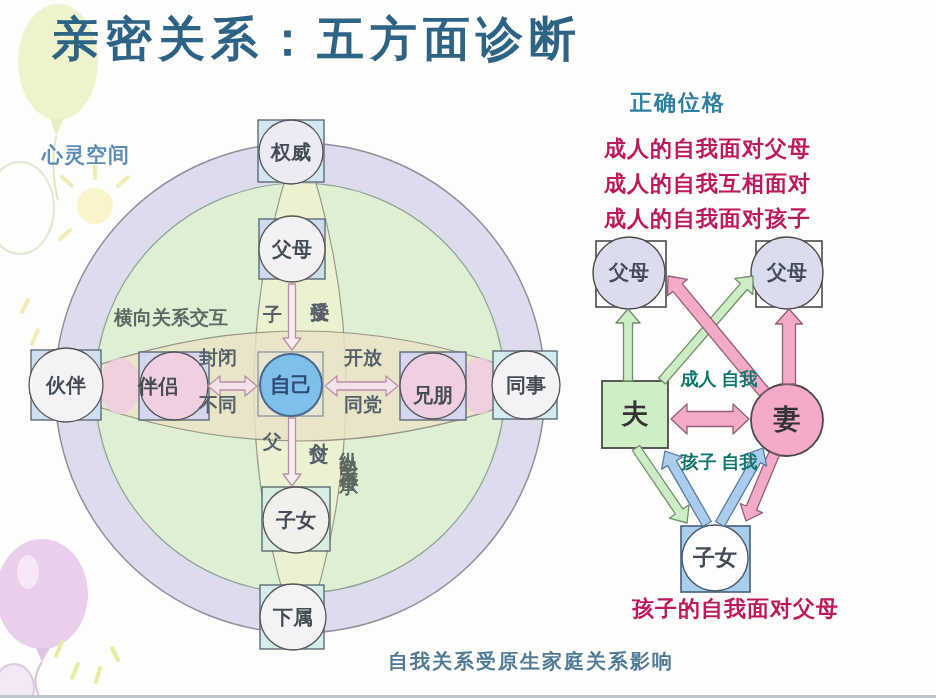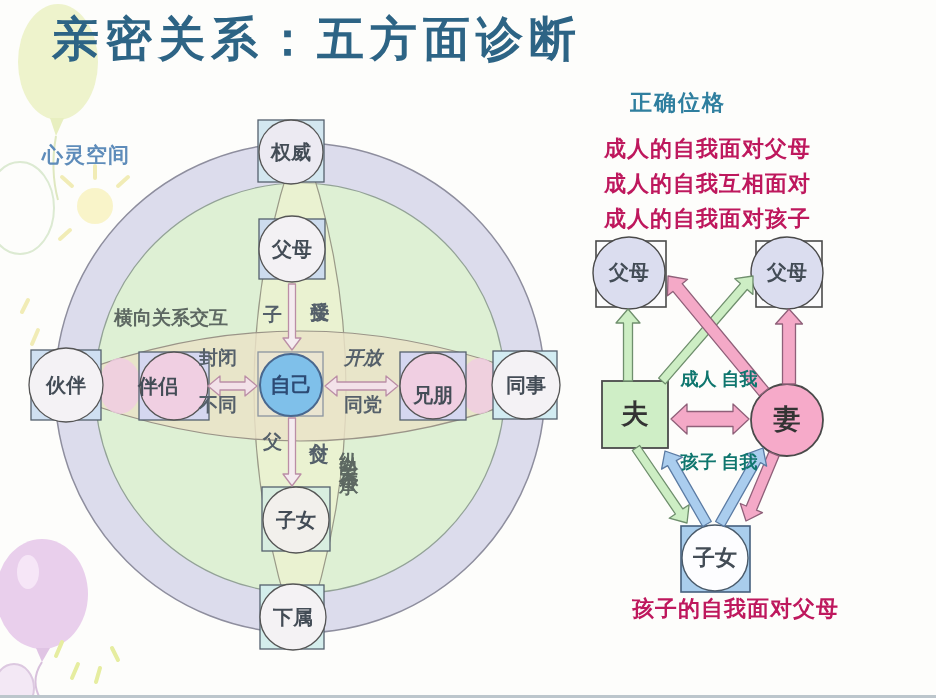--- a/index.html
+++ b/index.html
@@ -135,28 +135,29 @@
         <polygon points="768.6,388.2 682.2,283.7 687.6,279.3 668.0,276.0 667.5,295.8 672.9,291.4 759.4,395.8" fill="#f4a9c7" stroke="#8f6079" stroke-width="1.3" stroke-linejoin="round"></polygon>
         <polygon points="795.5,384.0 795.5,324.0 802.5,324.0 789.0,309.0 775.5,324.0 782.5,324.0 782.5,384.0" fill="#f4a9c7" stroke="#8f6079" stroke-width="1.3" stroke-linejoin="round"></polygon>
         <polygon points="671.0,419.0 687.0,434.0 687.0,426.5 733.0,426.5 733.0,434.0 749.0,419.0 733.0,404.0 733.0,411.5 687.0,411.5 687.0,404.0" fill="#f4a9c7" stroke="#8f6079" stroke-width="1.3" stroke-linejoin="round"></polygon>
         <polygon points="768.9,451.9 746.3,506.0 740.3,503.5 746.0,521.0 762.5,512.7 756.5,510.2 779.1,456.1" fill="#f4a9c7" stroke="#8f6079" stroke-width="1.3" stroke-linejoin="round"></polygon>
         <polygon points="711.3,521.5 676.3,460.6 682.4,457.2 665.0,451.0 661.6,469.1 667.6,465.6 702.7,526.5" fill="#aacdee" stroke="#5b7ba3" stroke-width="1.3" stroke-linejoin="round"></polygon>
         <polygon points="724.4,526.5 760.5,462.6 766.6,466.1 763.0,448.0 745.7,454.3 751.8,457.7 715.6,521.5" fill="#aacdee" stroke="#5b7ba3" stroke-width="1.3" stroke-linejoin="round"></polygon>
       </g>
   </svg>
 
   <h1 class="page-title">亲密关系：五方面诊断</h1>
+  <div class="lbl footer-lbl" style="left:388px;top:650px;">自我关系受原生家庭关系影响</div>
 
   <div class="lbl" style="left:42px;top:143px;font-size:21px;font-weight:bold;color:#5e8cba;letter-spacing:1px;text-align:center;">心灵空间</div>
   <div class="lbl axis-lbl" style="left:114px;top:307px;">横向关系交互</div>
   <div class="lbl axis-lbl vert" style="left:338px;top:437px;letter-spacing:5px;">纵向关系传承</div>
 
   <div class="lbl arrow-lbl" style="left:199px;top:347px;">封闭</div>
   <div class="lbl arrow-lbl" style="left:199px;top:394px;">不同</div>
-  <div class="lbl arrow-lbl" style="left:344px;top:347px;font-style:italic;">开放</div>
+  <div class="lbl arrow-lbl" style="left:344px;top:347px;">开放</div>
   <div class="lbl arrow-lbl" style="left:344px;top:394px;">同党</div>
   <div class="lbl arrow-lbl" style="left:263px;top:304px;">子</div>
   <div class="lbl arrow-lbl vert" style="left:309px;top:286px;">接受</div>
   <div class="lbl arrow-lbl" style="left:263px;top:431px;">父</div>
   <div class="lbl arrow-lbl vert" style="left:308px;top:428px;">交付</div>
 
   <div class="lbl node-lbl center" style="left:291px;top:152px;">权威</div>
   <div class="lbl node-lbl center" style="left:292px;top:249px;">父母</div>
   <div class="lbl node-lbl center" style="left:66px;top:385px;">伙伴</div>
   <div class="lbl node-lbl center" style="left:158px;top:386px;">伴侣</div>

